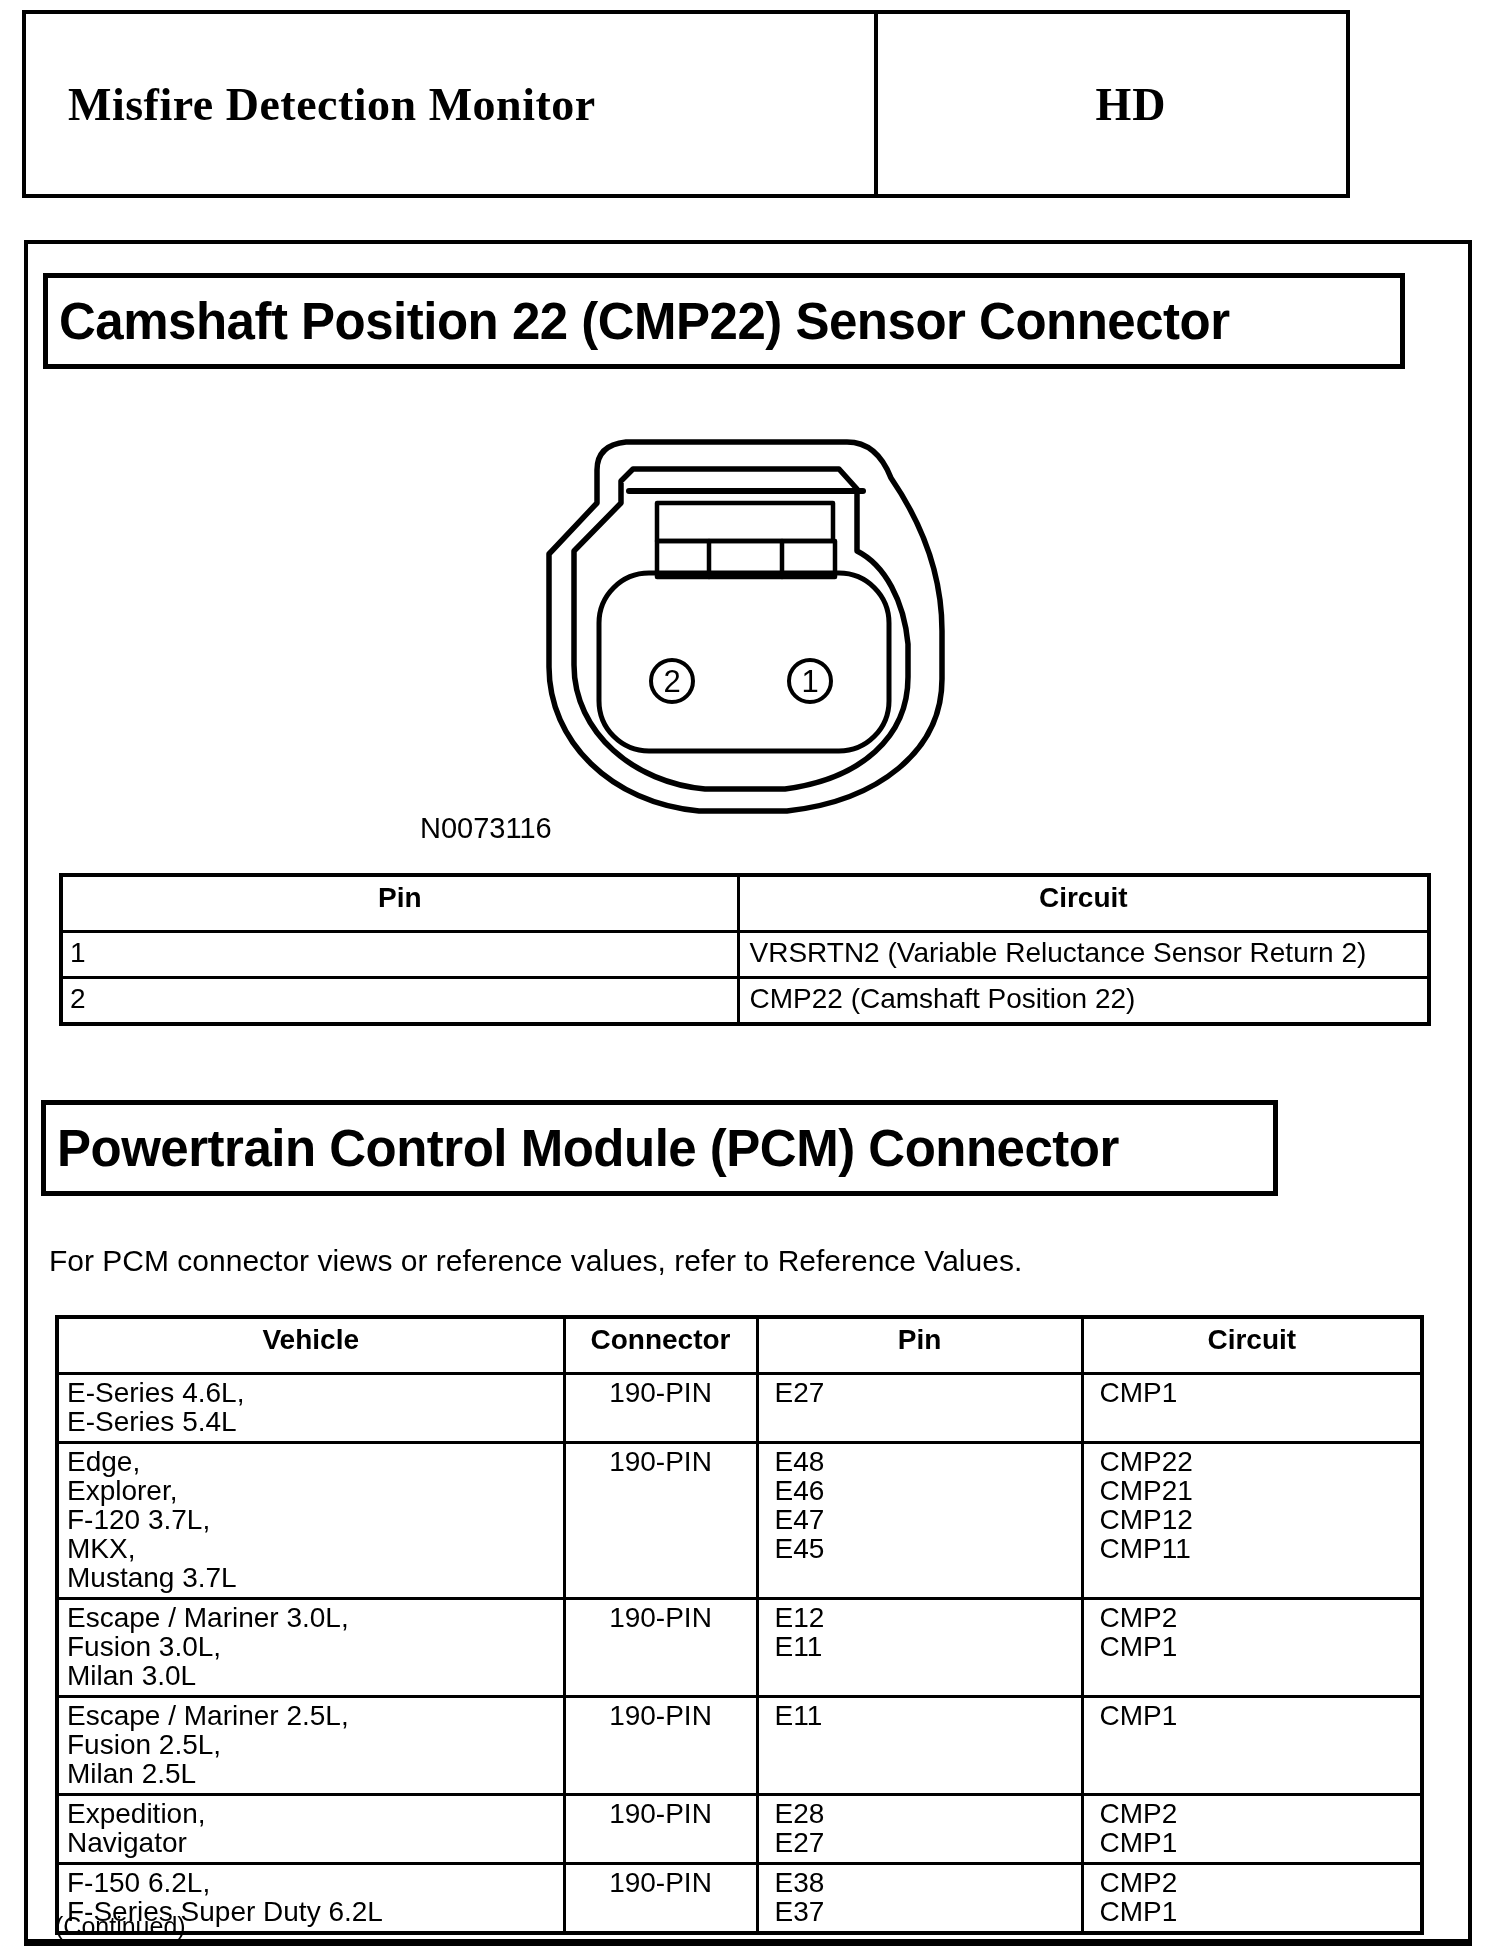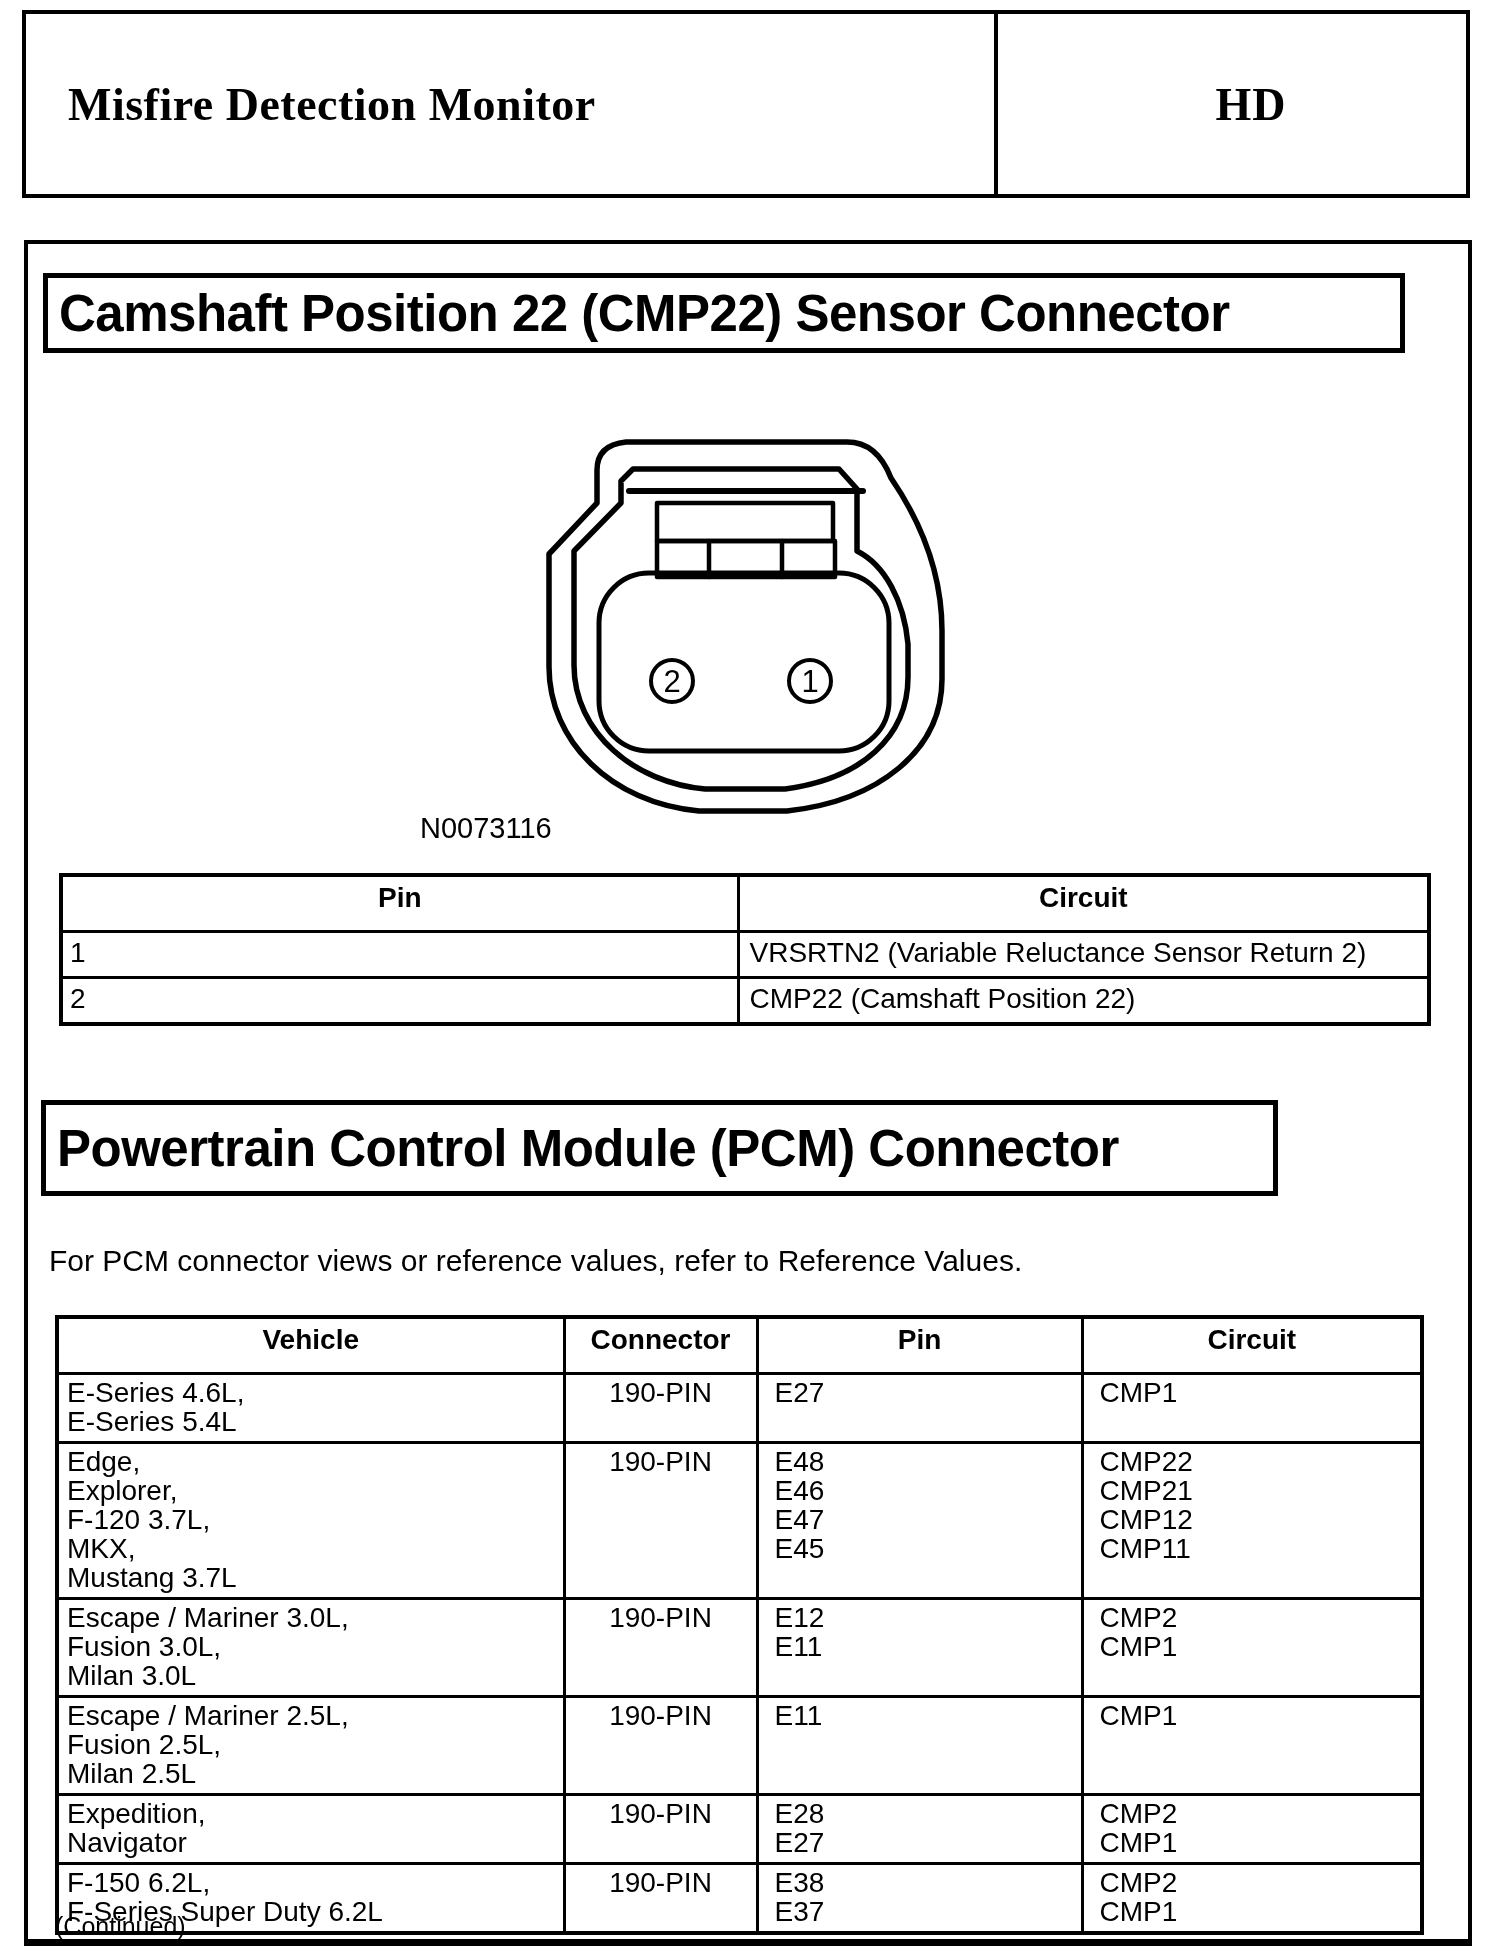--- a/index.html
+++ b/index.html
@@ -7,21 +7,21 @@
     width: 1504px; height: 1956px;
     position: relative;
     font-family: "Liberation Sans", sans-serif;
     color: #000;
     overflow: hidden;
   }
 
   
   .header-box {
     position: absolute; left: 22px; top: 10px;
-    width: 1448px; height: 188px;
+    width: 1328px; height: 188px;
     border: 4px solid #000;
     box-sizing: border-box;
     display: flex;
   }
   .header-left {
     flex: 1;
     display: flex; align-items: center;
     padding-left: 42px;
     border-right: 4px solid #000;
   }
@@ -50,21 +50,21 @@
   .section-title-box {
     position: absolute;
     border: 5px solid #000;
     box-sizing: border-box;
     display: flex; align-items: center;
     padding-left: 11px;
     background: #fff;
     white-space: nowrap;
   }
   .section-title { font-weight: bold; font-size: 51px; letter-spacing: -0.5px; }
-  .title-cmp22 { left: 15px; top: 29px;  width: 1362px; height: 80px; }
+  .title-cmp22 { left: 15px; top: 29px;  width: 1362px; height: 96px; }
   .title-pcm   { left: 13px; top: 856px; width: 1237px; height: 96px; }
 
   
   .figure-wrap { position: absolute; left: 516px; top: 192px; width: 406px; height: 386px; }
   .figure-wrap svg { overflow: visible; display: block; }
   .figure-label { position: absolute; left: 392px; top: 568px; font-size: 29px; }
 
   
   table { border-collapse: collapse; table-layout: fixed; background: #fff; }
   th, td { border: 3px solid #000; box-sizing: border-box; }

